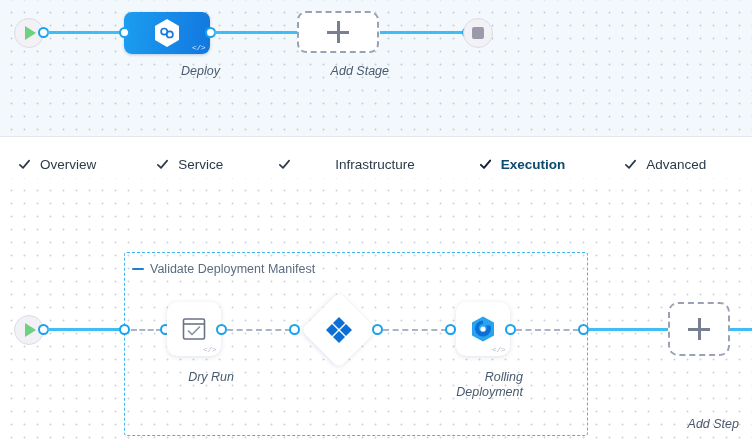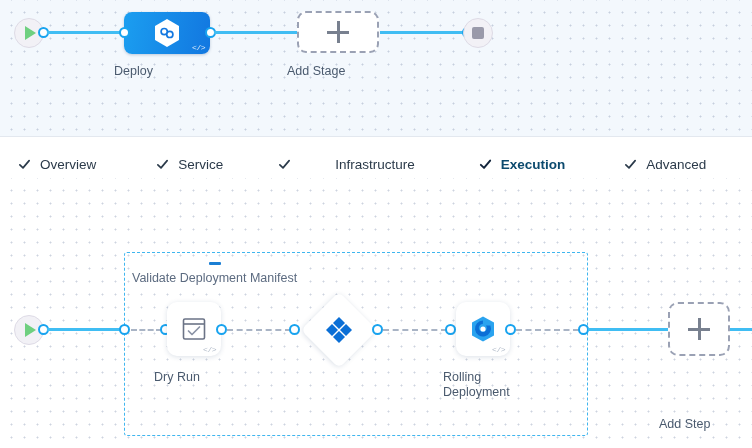--- a/index.html
+++ b/index.html
@@ -46,23 +46,24 @@
   .tab .tick { width: 13px; height: 13px; flex: none; }
   .tab.active .tab-label { font-weight: bold; color: #0c4a6e; }
   .tab.active::after {
     content: ""; position: absolute; left: 0; right: 0; bottom: 0;
     height: 3px; background: #0a84d9; border-radius: 2px;
   }
 
   
   .node { position: absolute; }
   .nodelabel {
-    position: absolute; text-align: left;
+    position: absolute; text-align: right;
     font-size: 12.5px; color: #4a5a6e; line-height: 15px;
     white-space: pre-line;
+    font-style: italic;
   }
   .conn-line { position: absolute; background: #40bdf3; height: 3px; }
   .conn-dash {
     position: absolute; height: 0; border-top: 2.5px dashed #a9b4c5;
   }
   .dot {
     position: absolute; width: 11px; height: 11px; box-sizing: border-box;
     border: 2.5px solid #18a3ef; background: #ffffff; border-radius: 50%;
   }
   .endcircle {
@@ -222,21 +223,21 @@
   <div class="canvas" id="exec-canvas">
 
     <div class="endcircle" style="left:14px; top:137px;">
       <div class="play-tri"></div>
     </div>
     <div class="dot" style="left:38px; top:146px;"></div>
     <div class="conn-line" style="left:47px; top:150px; width:78px;"></div>
 
     <div id="step-group" style="left:124px; top:74px; width:464px; height:184px;">
     </div>
-    <div id="group-header" style="left:130px; top:84px;flex-direction:column;">
+    <div id="group-header" style="left:130px; top:84px;">
       <span class="minus-icon"></span>
       <span>Validate Deployment Manifest</span>
     </div>
 
     <div class="dot" style="left:119px; top:146px;"></div>
     <div class="conn-dash" style="left:131px; top:151px; width:31px;"></div>
     <div class="dot" style="left:160px; top:146px;"></div>
 
     <div class="step-sq" style="left:167px; top:124px;">
       <svg width="26" height="26" viewBox="0 0 26 26">

